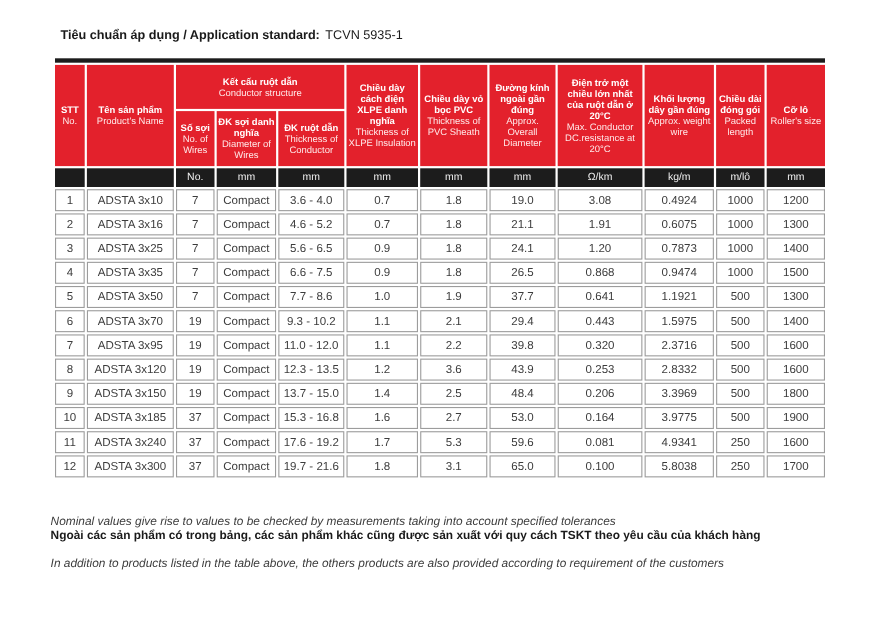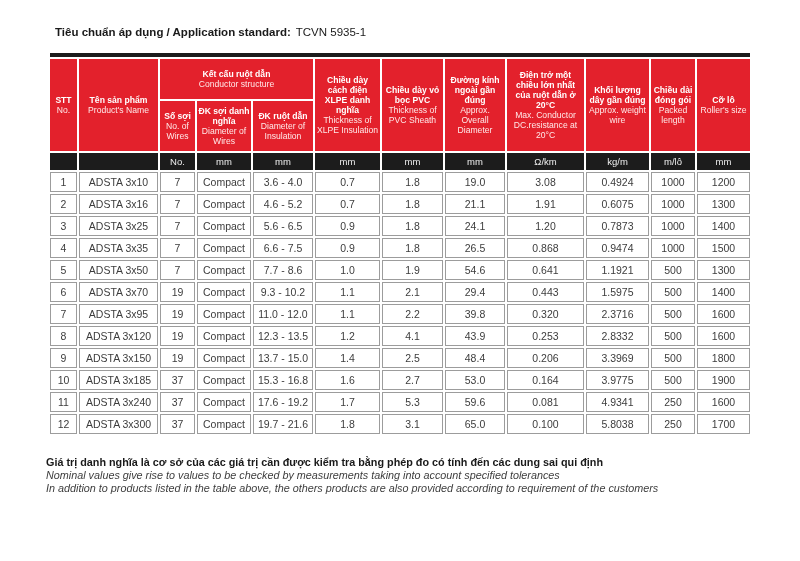--- a/index.html
+++ b/index.html
@@ -39,21 +39,21 @@
   }
   tbody td{
     border:1px solid var(--border);
     background:#fff;color:#3C3C3C;
     text-align:center;font-size:10.5px;
     height:20px;padding:1px 2px;vertical-align:middle;
     white-space:nowrap;overflow:hidden;
   }
   .footer{position:absolute;left:46px;top:456px;width:716px;font-size:10.8px;line-height:13.2px;}
   .footer .vi{font-weight:bold;color:#1a1a1a;}
-  .footer .en{font-style:italic;color:#3d3d3d;}
+  .footer .en{font-style:italic;color:#3d3d3d;margin-top:12px;}
 </style>
 </head>
 <body>
 
 <div class="page">
 
   <div class="title">
     <span class="b">Tiêu chuẩn áp dụng / Application standard:</span><span class="v">TCVN 5935-1</span>
   </div>
 
@@ -122,21 +122,21 @@
         <th class="red">
           <div class="vi">Số sợi</div>
           <div class="en">No. of Wires</div>
         </th>
         <th class="red">
           <div class="vi">ĐK sợi danh nghĩa</div>
           <div class="en">Diameter of Wires</div>
         </th>
         <th class="red">
           <div class="vi">ĐK ruột dẫn</div>
-          <div class="en">Diameter of Insulation</div>
+          <div class="en">Thickness of Conductor</div>
         </th>
       </tr>
       <tr class="units">
         <td></td>
         <td></td>
         <td>No.</td>
         <td>mm</td>
         <td>mm</td>
         <td>mm</td>
         <td>mm</td>
@@ -205,21 +205,21 @@
           <td>1500</td>
         </tr>
         <tr>
           <td>5</td>
           <td>ADSTA 3x50</td>
           <td>7</td>
           <td>Compact</td>
           <td>7.7 - 8.6</td>
           <td>1.0</td>
           <td>1.9</td>
-          <td>54.6</td>
+          <td>37.7</td>
           <td>0.641</td>
           <td>1.1921</td>
           <td>500</td>
           <td>1300</td>
         </tr>
         <tr>
           <td>6</td>
           <td>ADSTA 3x70</td>
           <td>19</td>
           <td>Compact</td>
@@ -246,21 +246,21 @@
           <td>500</td>
           <td>1600</td>
         </tr>
         <tr>
           <td>8</td>
           <td>ADSTA 3x120</td>
           <td>19</td>
           <td>Compact</td>
           <td>12.3 - 13.5</td>
           <td>1.2</td>
-          <td>4.1</td>
+          <td>3.6</td>
           <td>43.9</td>
           <td>0.253</td>
           <td>2.8332</td>
           <td>500</td>
           <td>1600</td>
         </tr>
         <tr>
           <td>9</td>
           <td>ADSTA 3x150</td>
           <td>19</td>
@@ -313,18 +313,18 @@
           <td>65.0</td>
           <td>0.100</td>
           <td>5.8038</td>
           <td>250</td>
           <td>1700</td>
         </tr>
       </tbody>
   </table>
 
   <div class="footer">
-    <div class="vi">Giá trị danh nghĩa là cơ sở của các giá trị cần được kiểm tra bằng phép đo có tính đến các dung sai qui định</div>
     <div class="en">Nominal values give rise to values to be checked by measurements taking into account specified tolerances</div>
+    <div class="vi">Ngoài các sản phẩm có trong bảng, các sản phẩm khác cũng được sản xuất với quy cách TSKT theo yêu cầu của khách hàng</div>
     <div class="en">In addition to products listed in the table above, the others products are also provided according to requirement of the customers</div>
   </div>
 
 </div>
 
 </body></html>

